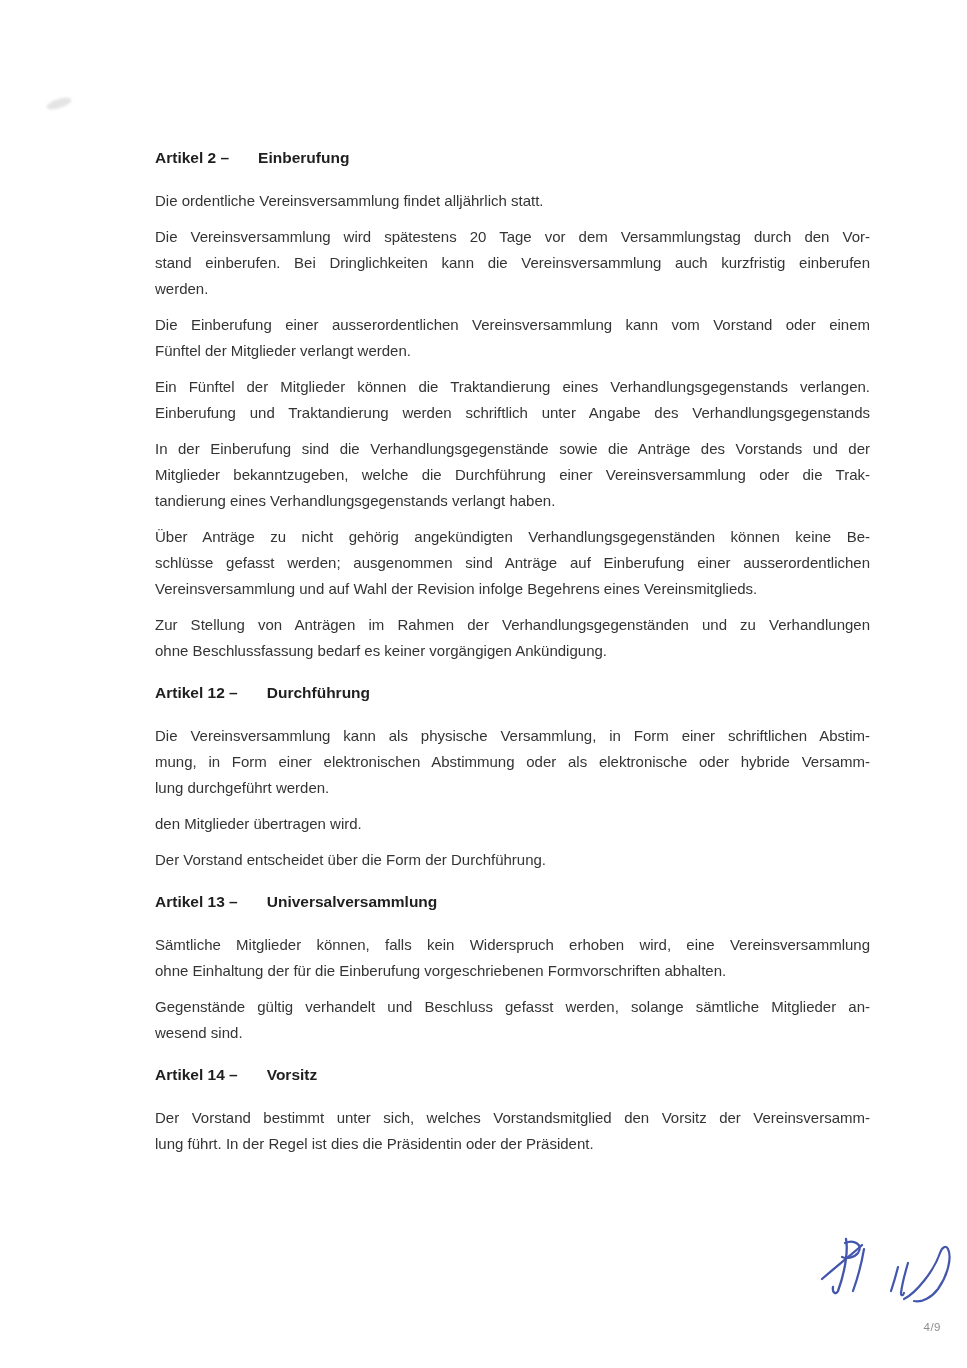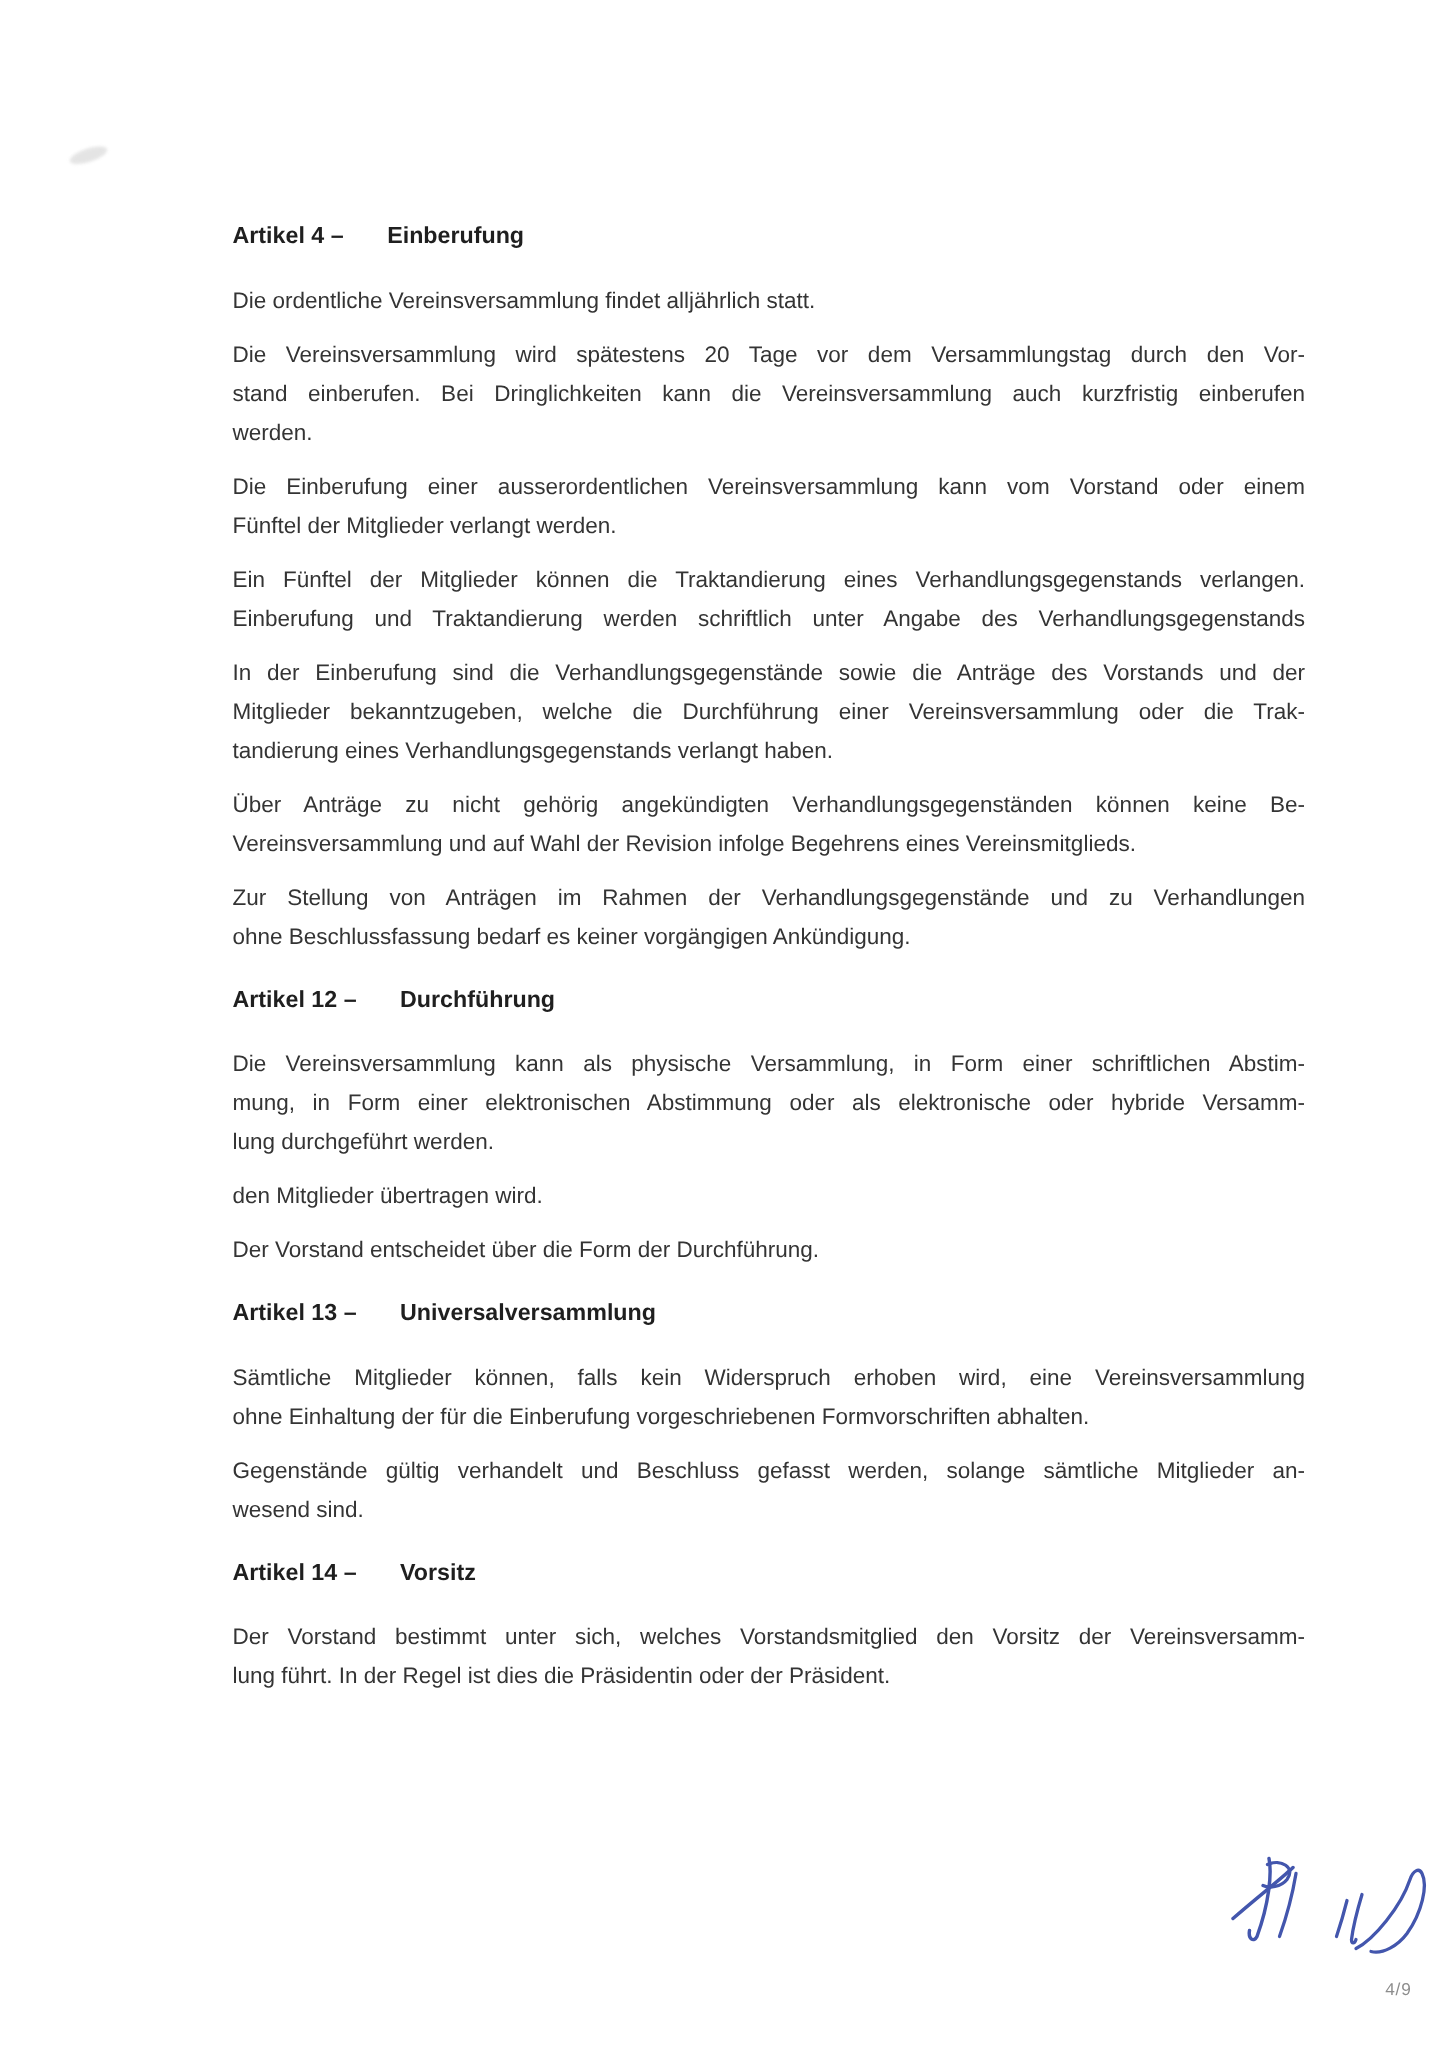--- a/index.html
+++ b/index.html
@@ -75,21 +75,21 @@
   }
 </style>
 </head>
 <body>
 
 <div class="page">
 
   <div class="smudge"></div>
 
   <div class="content">
-      <div class="article-heading"><span class="h-num">Artikel 4 –</span><span class="h-title">Einberufung</span></div>
+      <div class="article-heading"><span class="h-num">Artikel 2 –</span><span class="h-title">Einberufung</span></div>
       <div class="paragraph">
         <div class="line line-last">Die ordentliche Vereinsversammlung findet alljährlich statt.</div>
       </div>
       <div class="paragraph">
         <div class="line">Die Vereinsversammlung wird spätestens 20 Tage vor dem Versammlungstag durch den Vor-</div>
         <div class="line">stand einberufen. Bei Dringlichkeiten kann die Vereinsversammlung auch kurzfristig einberufen</div>
         <div class="line line-last">werden.</div>
       </div>
       <div class="paragraph">
         <div class="line">Die Einberufung einer ausserordentlichen Vereinsversammlung kann vom Vorstand oder einem</div>
@@ -99,24 +99,25 @@
         <div class="line">Ein Fünftel der Mitglieder können die Traktandierung eines Verhandlungsgegenstands verlangen.</div>
         <div class="line">Einberufung und Traktandierung werden schriftlich unter Angabe des Verhandlungsgegenstands</div>
       </div>
       <div class="paragraph">
         <div class="line">In der Einberufung sind die Verhandlungsgegenstände sowie die Anträge des Vorstands und der</div>
         <div class="line">Mitglieder bekanntzugeben, welche die Durchführung einer Vereinsversammlung oder die Trak-</div>
         <div class="line line-last">tandierung eines Verhandlungsgegenstands verlangt haben.</div>
       </div>
       <div class="paragraph">
         <div class="line">Über Anträge zu nicht gehörig angekündigten Verhandlungsgegenständen können keine Be-</div>
+        <div class="line">schlüsse gefasst werden; ausgenommen sind Anträge auf Einberufung einer ausserordentlichen</div>
         <div class="line line-last">Vereinsversammlung und auf Wahl der Revision infolge Begehrens eines Vereinsmitglieds.</div>
       </div>
       <div class="paragraph">
-        <div class="line">Zur Stellung von Anträgen im Rahmen der Verhandlungsgegenstände und zu Verhandlungen</div>
+        <div class="line">Zur Stellung von Anträgen im Rahmen der Verhandlungsgegenständen und zu Verhandlungen</div>
         <div class="line line-last">ohne Beschlussfassung bedarf es keiner vorgängigen Ankündigung.</div>
       </div>
       <div class="article-heading"><span class="h-num">Artikel 12 –</span><span class="h-title">Durchführung</span></div>
       <div class="paragraph">
         <div class="line">Die Vereinsversammlung kann als physische Versammlung, in Form einer schriftlichen Abstim-</div>
         <div class="line">mung, in Form einer elektronischen Abstimmung oder als elektronische oder hybride Versamm-</div>
         <div class="line line-last">lung durchgeführt werden.</div>
       </div>
       <div class="paragraph">
         <div class="line line-last">den Mitglieder übertragen wird.</div>

